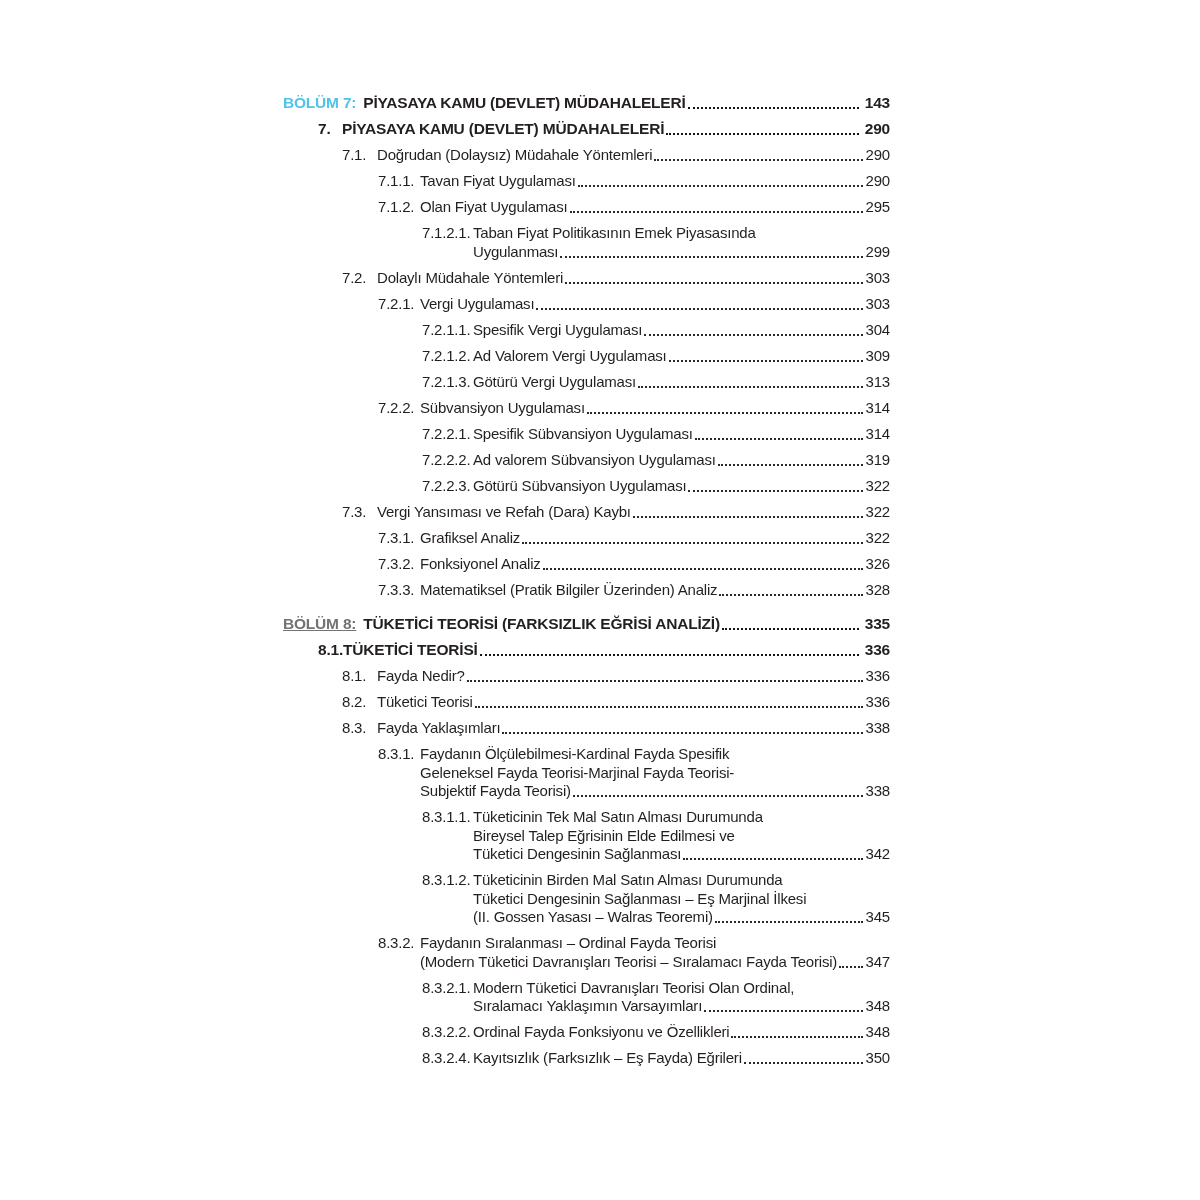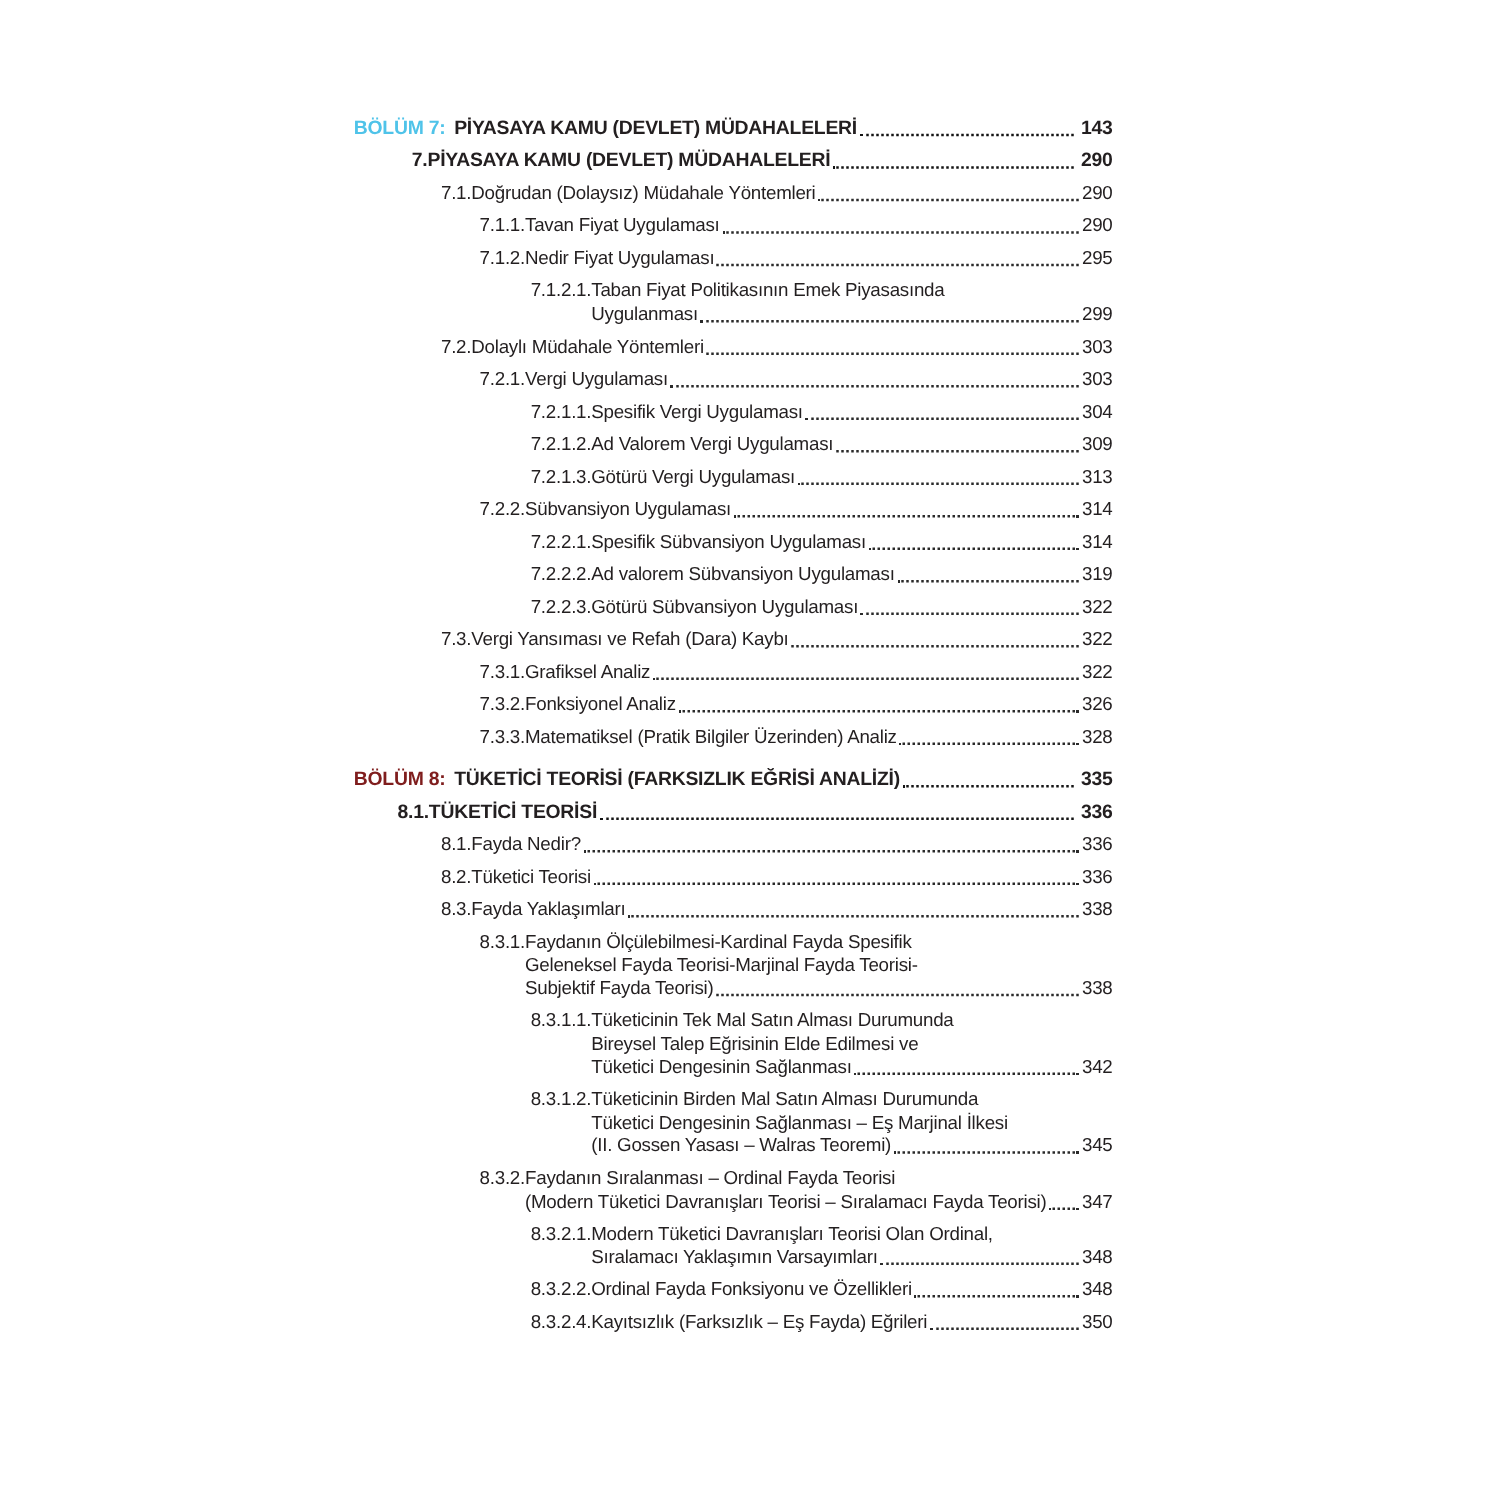--- a/index.html
+++ b/index.html
@@ -11,21 +11,20 @@
     width: 1200px;
     height: 1200px;
     position: relative;
     font-family: "Liberation Sans", sans-serif;
     overflow: hidden;
   }
   .page {
     position: absolute;
     inset: 0;
     background: #ffffff;
-    text-align: right;
   }
   .toc {
     position: absolute;
     left: 283px;
     top: 94px;
     width: 607px;
     color: #231f20;
     font-size: 15px;
     letter-spacing: -0.2px;
     line-height: 18.5px;
@@ -109,21 +108,21 @@
         <div class="line last">
           <span class="num">7.1.1.</span>
           <span class="ltext">Tavan Fiyat Uygulaması</span>
           <span class="leader"></span>
           <span class="pagenum">290</span>
         </div>
       </div>
       <div class="entry level-3">
         <div class="line last">
           <span class="num">7.1.2.</span>
-          <span class="ltext">Nedir Fiyat Uygulaması</span>
+          <span class="ltext">Olan Fiyat Uygulaması</span>
           <span class="leader"></span>
           <span class="pagenum">295</span>
         </div>
       </div>
       <div class="entry level-4">
         <div class="line">
           <span class="num">7.1.2.1.</span>
           <span class="ltext">Taban Fiyat Politikasının Emek Piyasasında</span>
         </div>
         <div class="line last">
@@ -231,21 +230,21 @@
       <div class="entry level-3">
         <div class="line last">
           <span class="num">7.3.3.</span>
           <span class="ltext">Matematiksel (Pratik Bilgiler Üzerinden) Analiz</span>
           <span class="leader"></span>
           <span class="pagenum">328</span>
         </div>
       </div>
       <div class="entry chapter level-0 gap">
         <div class="line last">
-          <span class="prefix" style="color: #7f1d1d;">BÖLÜM 8:</span>
+          <span class="prefix" style="color: #737373; text-decoration: underline;">BÖLÜM 8:</span>
           <span class="ltext">TÜKETİCİ TEORİSİ (FARKSIZLIK EĞRİSİ ANALİZİ)</span>
           <span class="leader"></span>
           <span class="pagenum">335</span>
         </div>
       </div>
       <div class="entry level-1 bold">
         <div class="line last">
           <span class="num">8.1.</span>
           <span class="ltext">TÜKETİCİ TEORİSİ</span>
           <span class="leader"></span>

